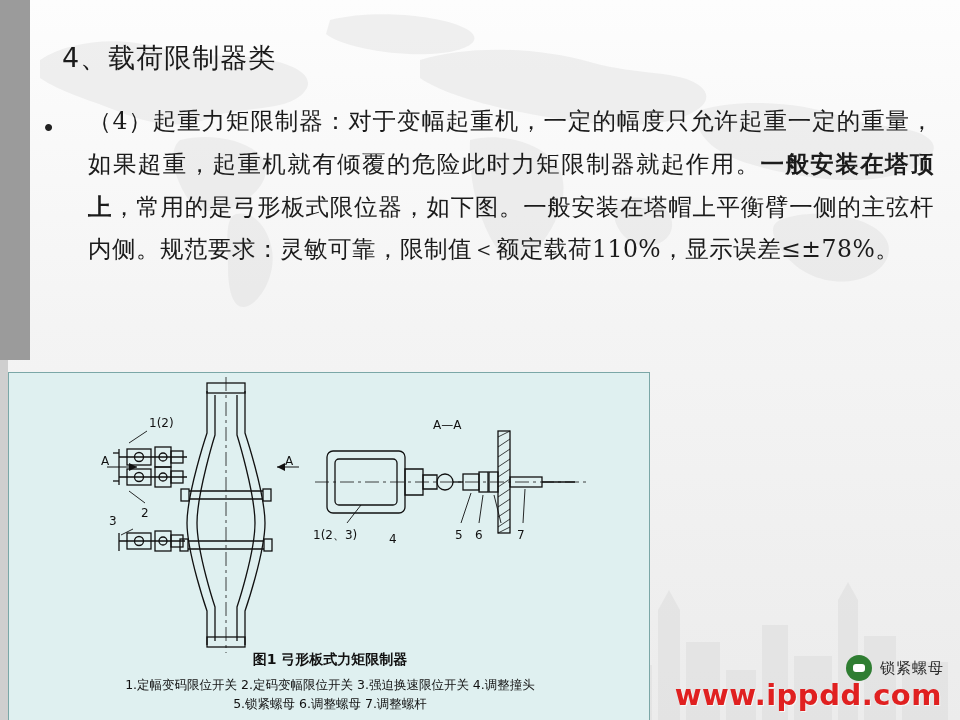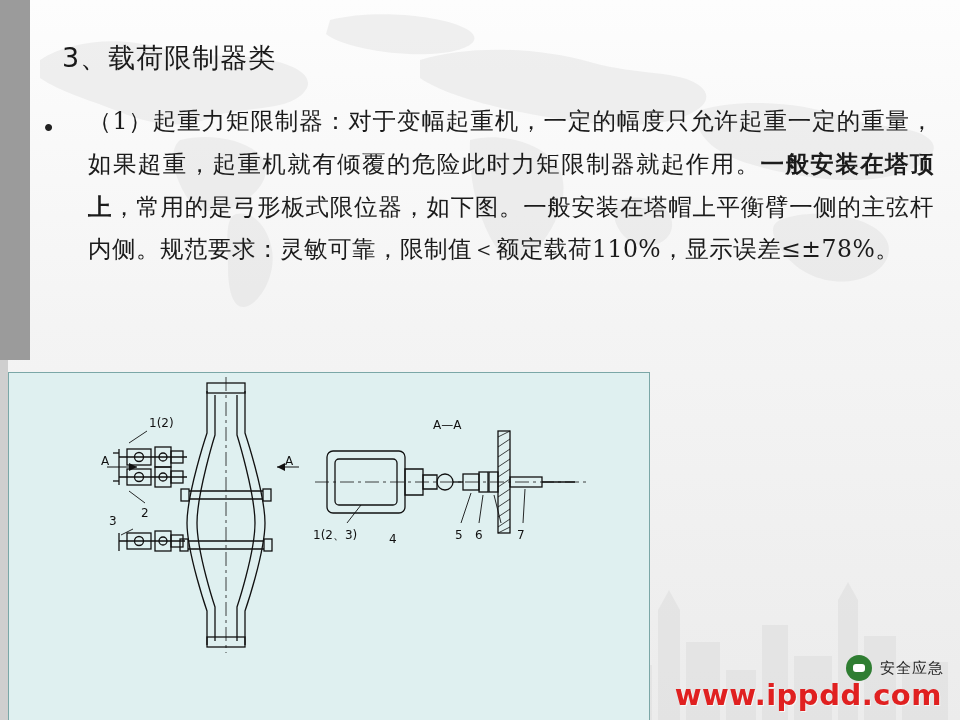--- a/index.html
+++ b/index.html
@@ -200,26 +200,26 @@
       <rect x="232" y="55" width="26" height="95"></rect>
       <rect x="264" y="86" width="38" height="64"></rect>
       <rect x="308" y="30" width="20" height="120"></rect>
       <rect x="334" y="66" width="32" height="84"></rect>
       <rect x="372" y="92" width="46" height="58"></rect>
       <polygon points="128,40 139,20 150,40"></polygon>
       <polygon points="308,30 318,12 328,30"></polygon>
     </g>
   </svg>
 
-  <div class="title">3、载荷限制器类</div>
+  <div class="title">4、载荷限制器类</div>
 
   <div class="bullet-block">
     <span class="bullet-dot">•</span>
     <div class="body-text">
-      <span>（1）起重力矩限制器：对于变幅起重机，一定的幅度只允许起重一定的重量，如果超重，起重机就有倾覆的危险此时力矩限制器就起作用。</span><span class="bold">一般安装在塔顶上</span><span>，常用的是弓形板式限位器，如下图。一般安装在塔帽上平衡臂一侧的主弦杆内侧。规范要求：灵敏可靠，限制值＜额定载荷110%，显示误差≤±78%。</span>
+      <span>（4）起重力矩限制器：对于变幅起重机，一定的幅度只允许起重一定的重量，如果超重，起重机就有倾覆的危险此时力矩限制器就起作用。</span><span class="bold">一般安装在塔顶上</span><span>，常用的是弓形板式限位器，如下图。一般安装在塔帽上平衡臂一侧的主弦杆内侧。规范要求：灵敏可靠，限制值＜额定载荷110%，显示误差≤±78%。</span>
     </div>
   </div>
 
   <div class="figure">
 
     <svg width="642" height="280" viewBox="0 0 642 280" xmlns="http://www.w3.org/2000/svg">
       <g stroke="#111" fill="none" stroke-width="1.3">
 
         <path d="M198,18 L198,60 C198,60 178,120 178,150 C178,180 198,238 198,238 L198,272"></path>
         <path d="M236,18 L236,60 C236,60 256,120 256,150 C256,180 236,238 236,238 L236,272"></path>
@@ -331,22 +331,27 @@
         <text x="100" y="152">3</text>
         <text x="424" y="56">A—A</text>
         <text x="304" y="166">1(2、3)</text>
         <text x="380" y="170">4</text>
         <text x="446" y="166">5</text>
         <text x="466" y="166">6</text>
         <text x="508" y="166">7</text>
       </g>
     </svg>
 
+    <div class="fig-caption">图1  弓形板式力矩限制器</div>
+    <div class="fig-legend">
+      <div>1.定幅变码限位开关  2.定码变幅限位开关  3.强迫换速限位开关  4.调整撞头</div>
+      <div>5.锁紧螺母  6.调整螺母  7.调整螺杆</div>
+    </div>
   </div>
 
   <div class="wechat-badge">
     <div class="qr"></div>
-    <div class="badge-text">安全应急</div>
+    <div class="badge-text">锁紧螺母</div>
   </div>
 
   <div class="url-watermark">www.ippdd.com</div>
 
 </div>
 
 </body></html>

